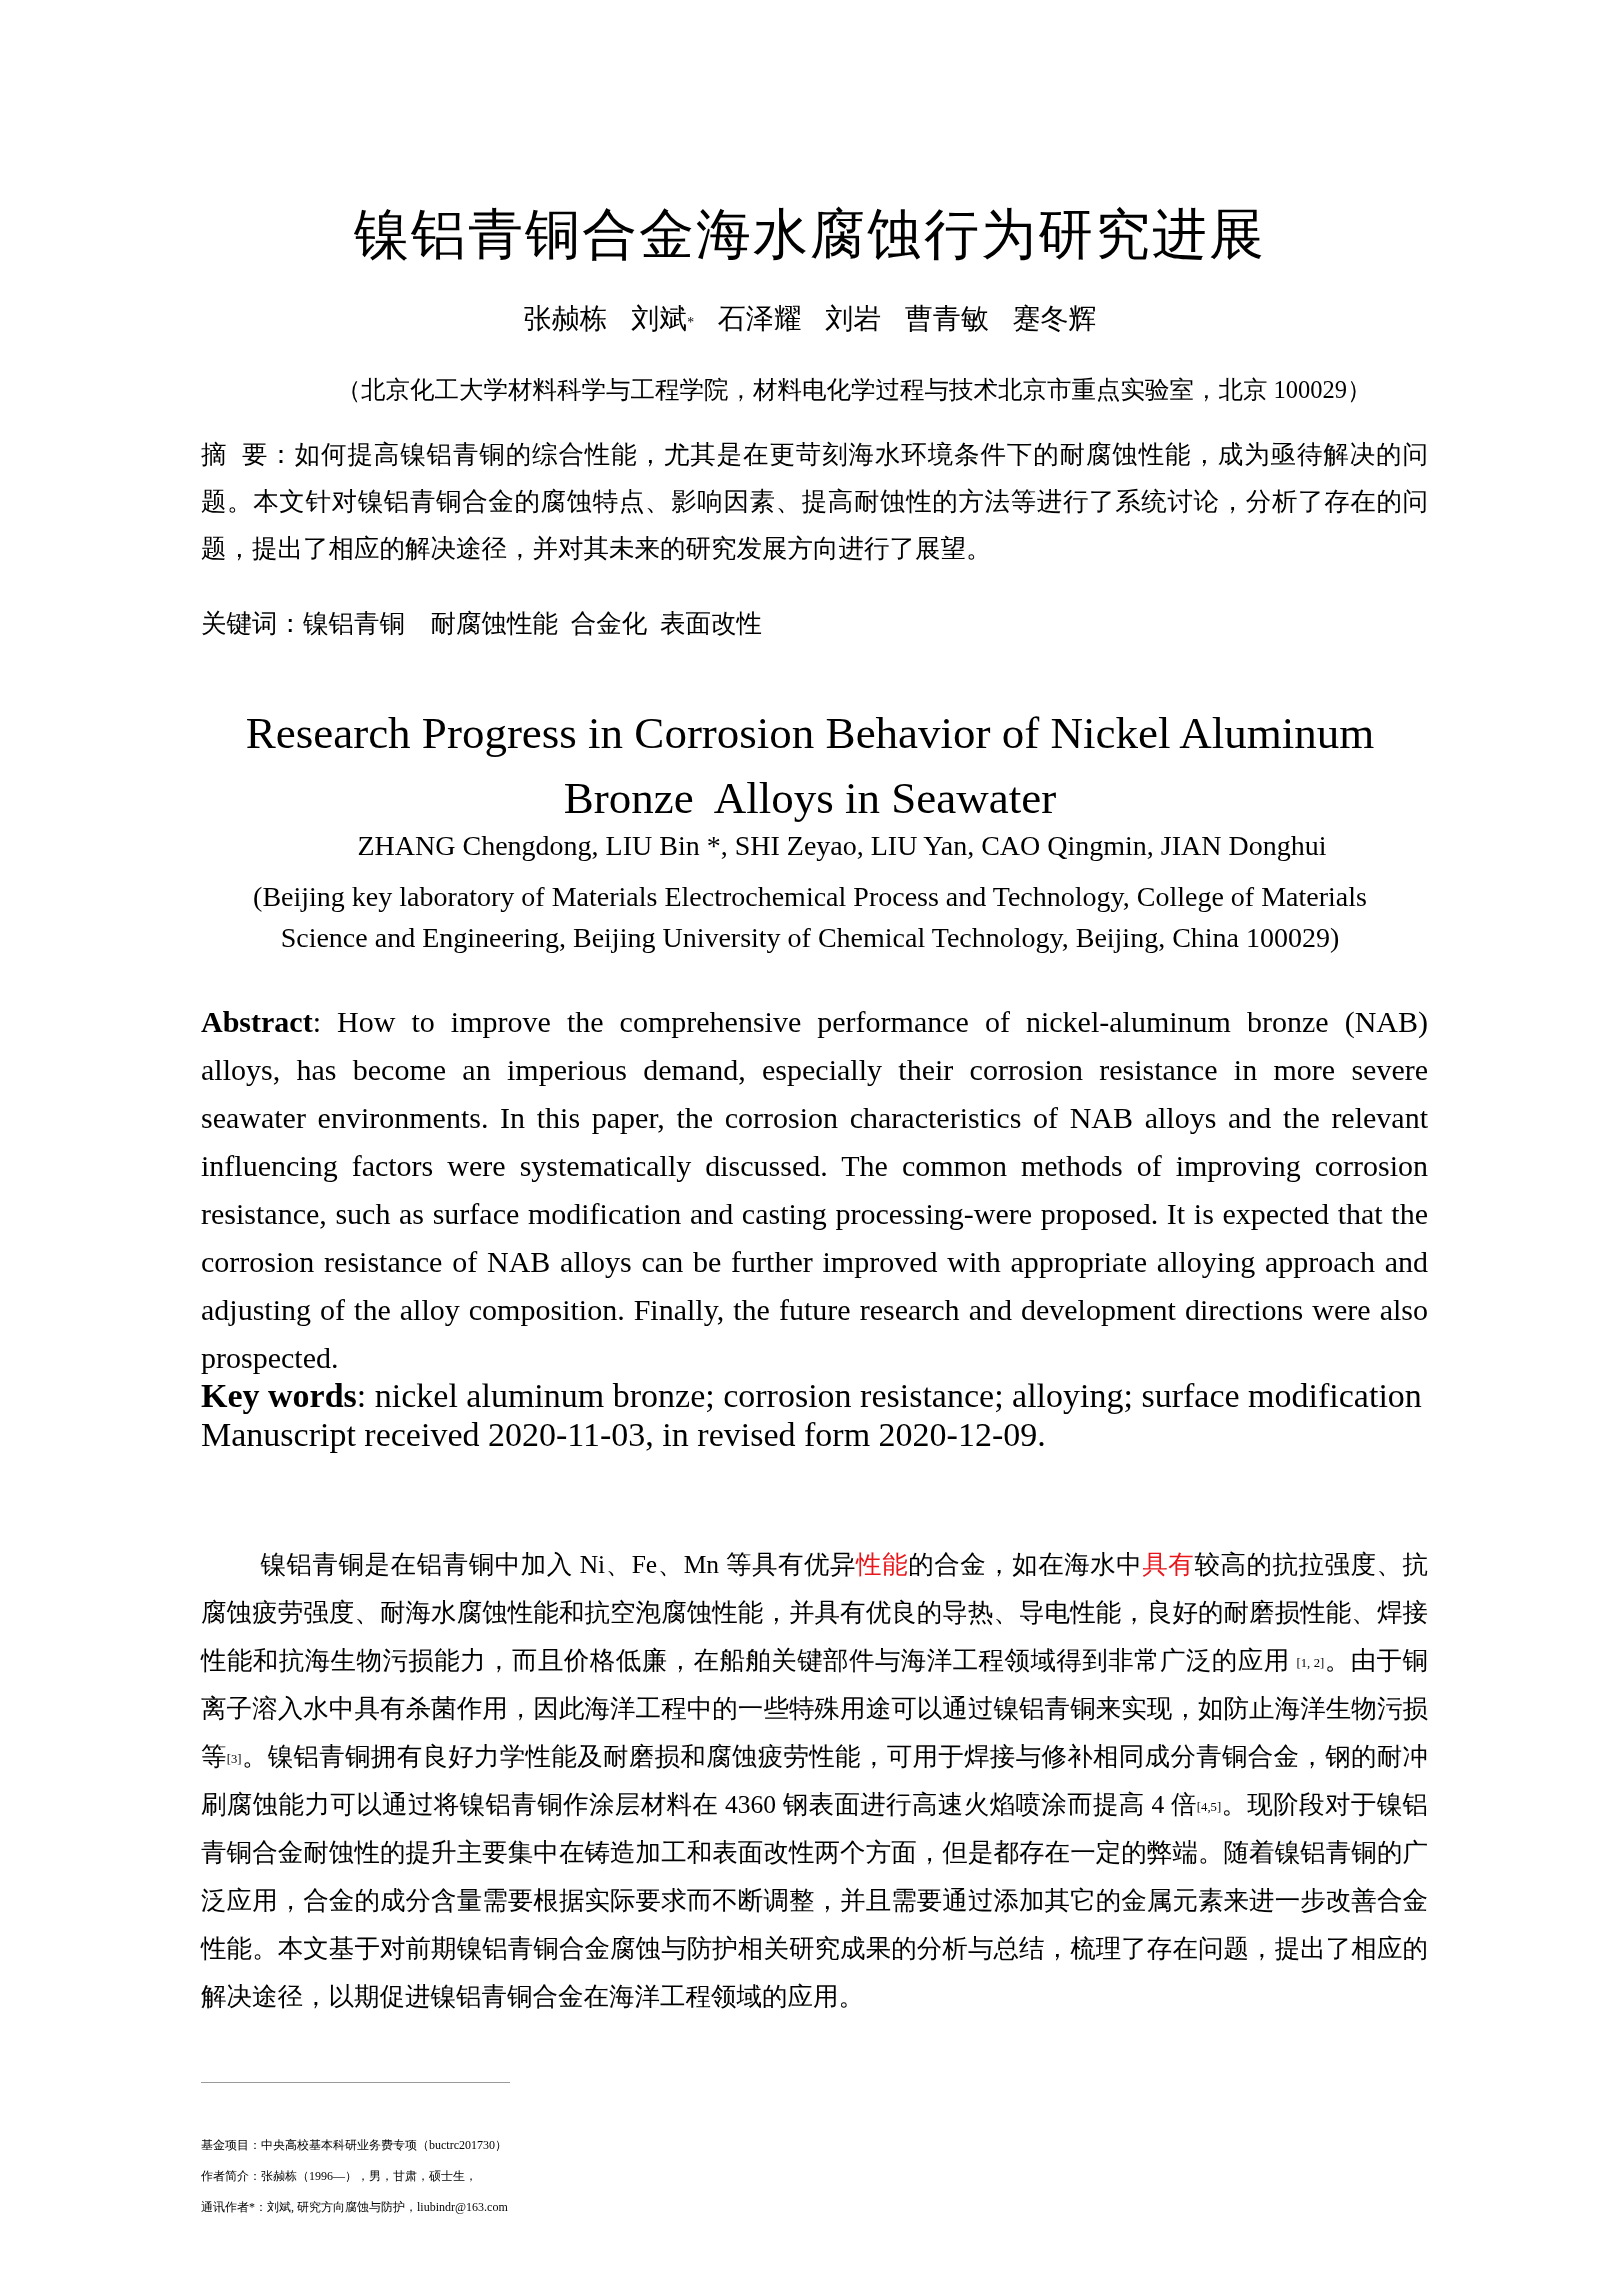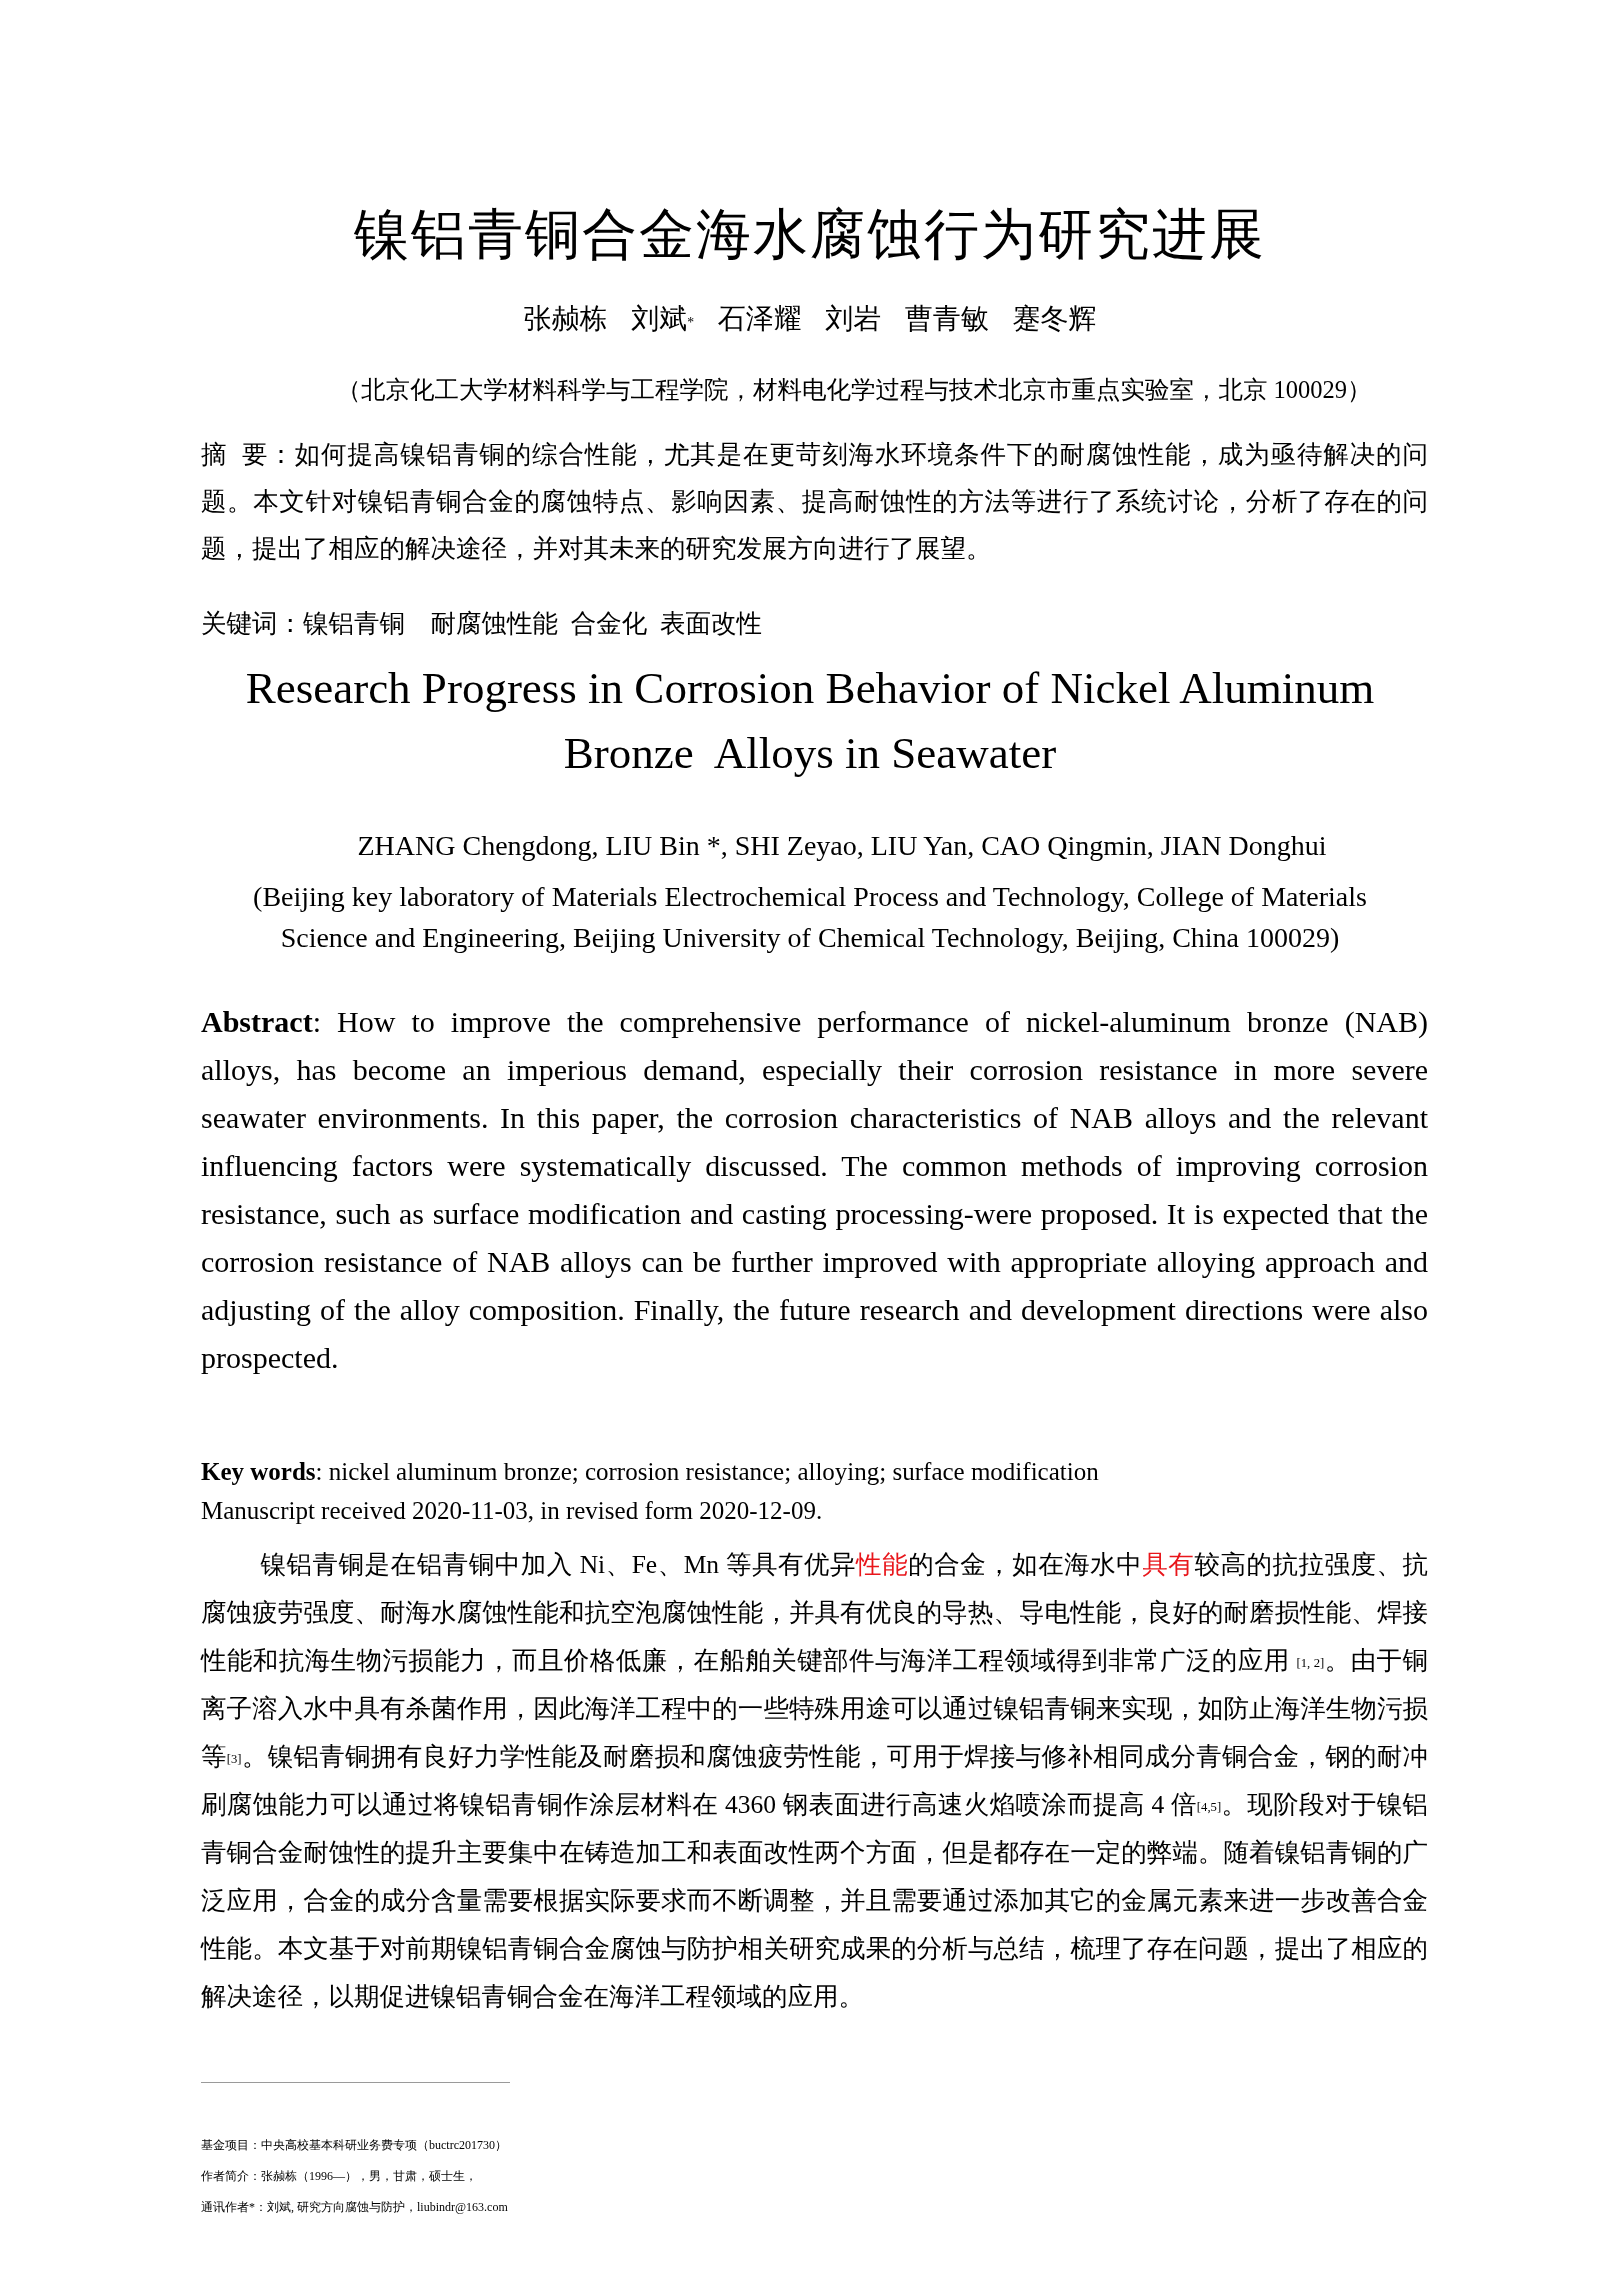--- a/index.html
+++ b/index.html
@@ -8,26 +8,26 @@
   .abs { position: absolute; }
   .center { left: 0; width: 1620px; text-align: center; }
   #title-cn { top: 196px; font-size: 55px; letter-spacing: 2px; line-height: 78px; }
   #authors-cn { top: 299px; font-size: 28px; line-height: 39px; }
   #authors-cn span { margin: 0 11.8px; }
   #authors-cn sup { font-size: 13.7px; vertical-align: top; position: relative; top: 3.9px; }
   #affil-cn { top: 372px; font-size: 24.5px; line-height: 35px; padding-left: 44px; }
   .block { left: 201px; width: 1227px; }
   #abstract-cn { top: 431px; font-size: 25.5px; line-height: 47px; text-align: justify; }
   #keywords-cn { top: 600px; font-size: 25.5px; line-height: 47px; }
-  #title-en { top: 656px; font-size: 45px; line-height: 65px; }
+  #title-en { top: 701px; font-size: 45px; line-height: 65px; }
   #authors-en { top: 826px; font-size: 28px; line-height: 39px; margin-left: 32px; }
   #affil-en { top: 876px; font-size: 28px; line-height: 41px; }
   #abstract-en { top: 998px; font-size: 30px; line-height: 48px; text-align: justify; text-align-last: left; }
   #abstract-en b { font-weight: bold; }
-  #meta-en { top: 1452px; font-size: 25px; line-height: 39px; }
+  #meta-en { top: 1376px; font-size: 34px; line-height: 39px; }
   #meta-en b { font-weight: bold; }
   #supported { letter-spacing: -0.9px; }
   #intro { top: 1541px; font-size: 25.5px; line-height: 48px; text-align: justify; }
   #intro .indent { display: inline-block; width: 59px; }
   #intro .red { color: #e8161b; }
   #intro sup { font-size: 12.7px; vertical-align: top; position: relative; top: 2px; }
   #footnote-rule { left: 201px; top: 2082px; width: 309px; height: 0; border-top: 1px solid #9a9a9a; }
   #footnotes { top: 2098px; font-size: 12px; line-height: 31px; margin-top: 32px; }
 </style>
 </head>

